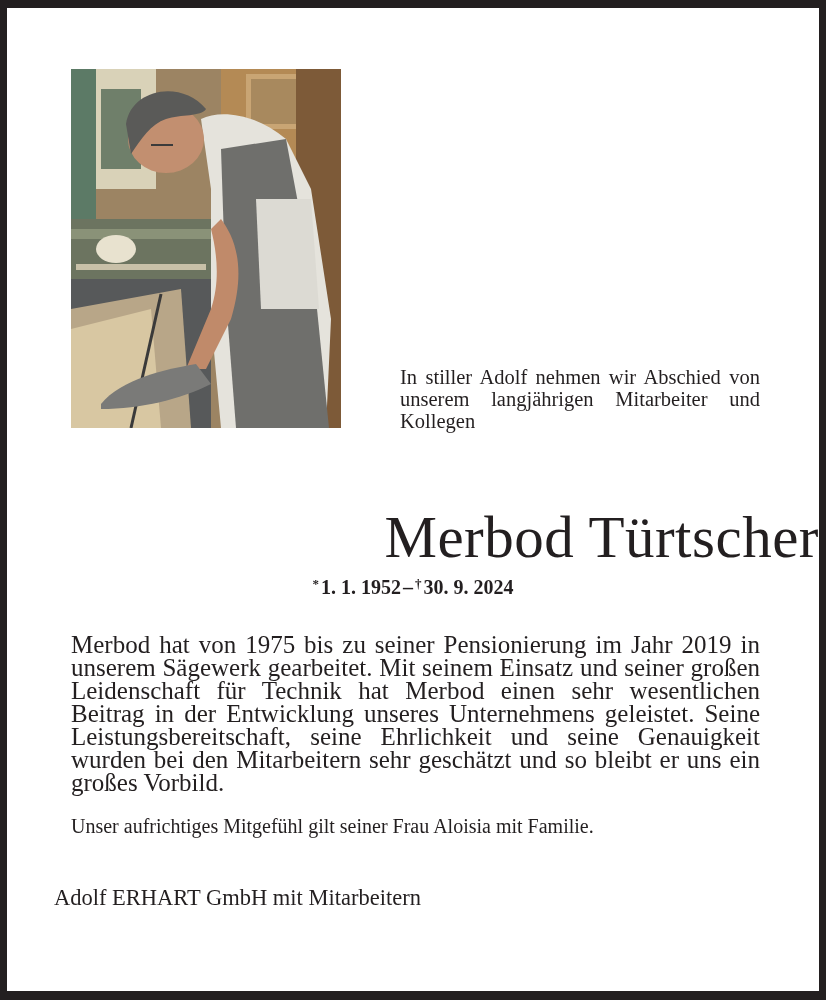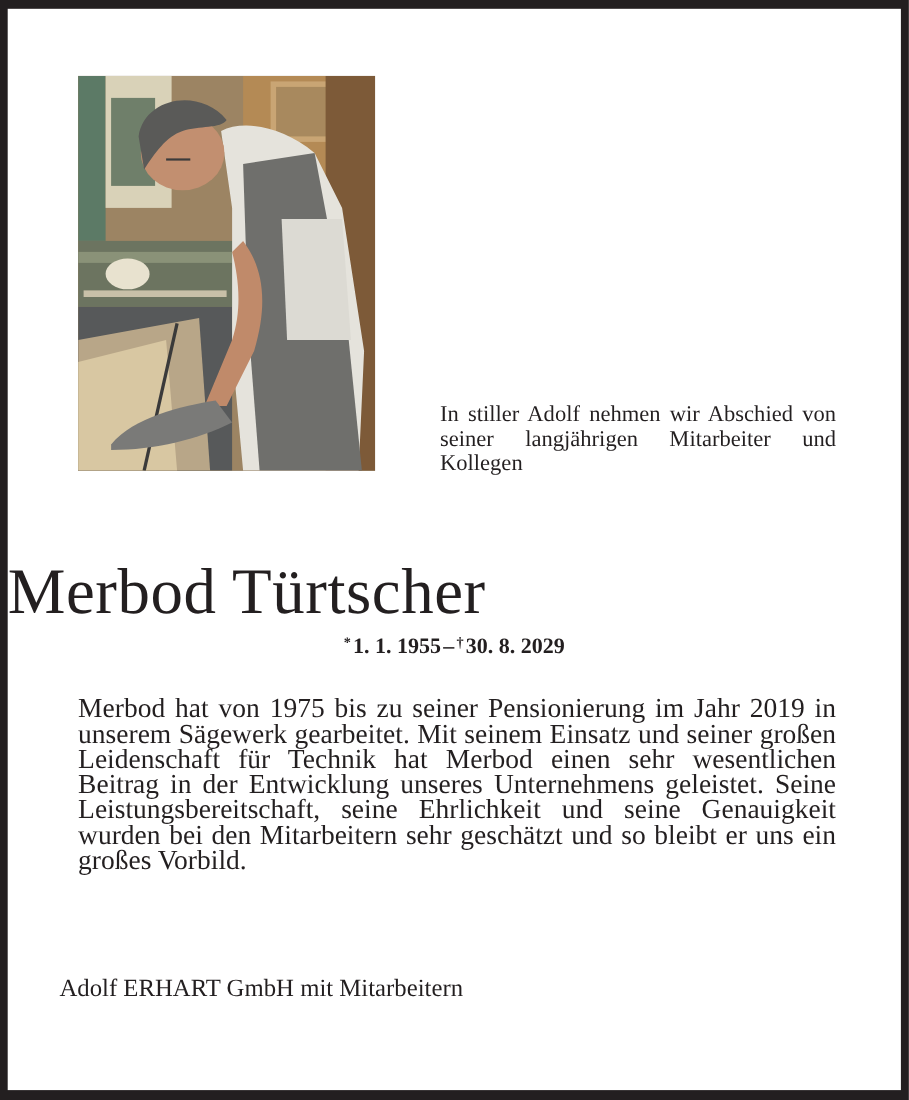--- a/index.html
+++ b/index.html
@@ -42,21 +42,21 @@
       font-size: 20.5px;
       line-height: 22px;
       text-align: justify;
       text-align-last: left;
     }
     .name {
       position: absolute;
       left: 0;
       top: 494px;
       width: 812px;
-      text-align: left;
+      text-align: right;
       font-family: "Liberation Serif", "DejaVu Serif", serif;
       font-size: 59px;
       line-height: 70px;
       letter-spacing: 0.5px;
     }
     .dates {
       position: absolute;
       left: 0;
       top: 563px;
       width: 812px;
@@ -139,28 +139,29 @@
       <path d="M30,335 C50,310 95,300 125,295 L140,315 C110,330 70,340 30,340 Z" fill="#7a7a78"></path>
 
       <ellipse cx="95" cy="70" rx="38" ry="34" fill="#c28f70"></ellipse>
       <path d="M55,55 C60,20 110,10 135,40 C130,48 110,45 95,50 C80,55 70,70 60,85 Z" fill="#5a5a58"></path>
       <rect x="80" y="75" width="22" height="2" fill="#3b3b3b"></rect>
     </svg>
   </div>
 
   <div class="intro">
     <span>In stiller Adolf nehmen wir Abschied</span> 
-    <span>von seiner langjährigen Mitarbeiter</span> 
+    <span>von unserem langjährigen Mitarbeiter</span> 
     <span>und Kollegen</span>
   </div>
 
   <div class="name">Merbod Türtscher</div>
 
   <div class="dates">
-    <sup>*</sup><span>1. 1. 1955</span><span class="dash">–</span><sup>†</sup><span>30. 8. 2029</span>
+    <sup>*</sup><span>1. 1. 1952</span><span class="dash">–</span><sup>†</sup><span>30. 9. 2024</span>
   </div>
 
   <div class="body-text">Merbod hat von 1975 bis zu seiner Pensionierung im Jahr 2019 in unserem Sägewerk gearbeitet. Mit seinem Einsatz und seiner großen Leidenschaft für Technik hat Merbod einen sehr wesentlichen Beitrag in der Entwicklung unseres Unternehmens geleistet. Seine Leistungsbereitschaft, seine Ehrlich­keit und seine Genauigkeit wurden bei den Mitarbeitern sehr geschätzt und so bleibt er uns ein großes Vorbild.</div>
 
+  <div class="condolence">Unser aufrichtiges Mitgefühl gilt seiner Frau Aloisia mit Familie.</div>
 
   <div class="signature">Adolf ERHART GmbH mit Mitarbeitern</div>
 
 </div>
 
 </body></html>

